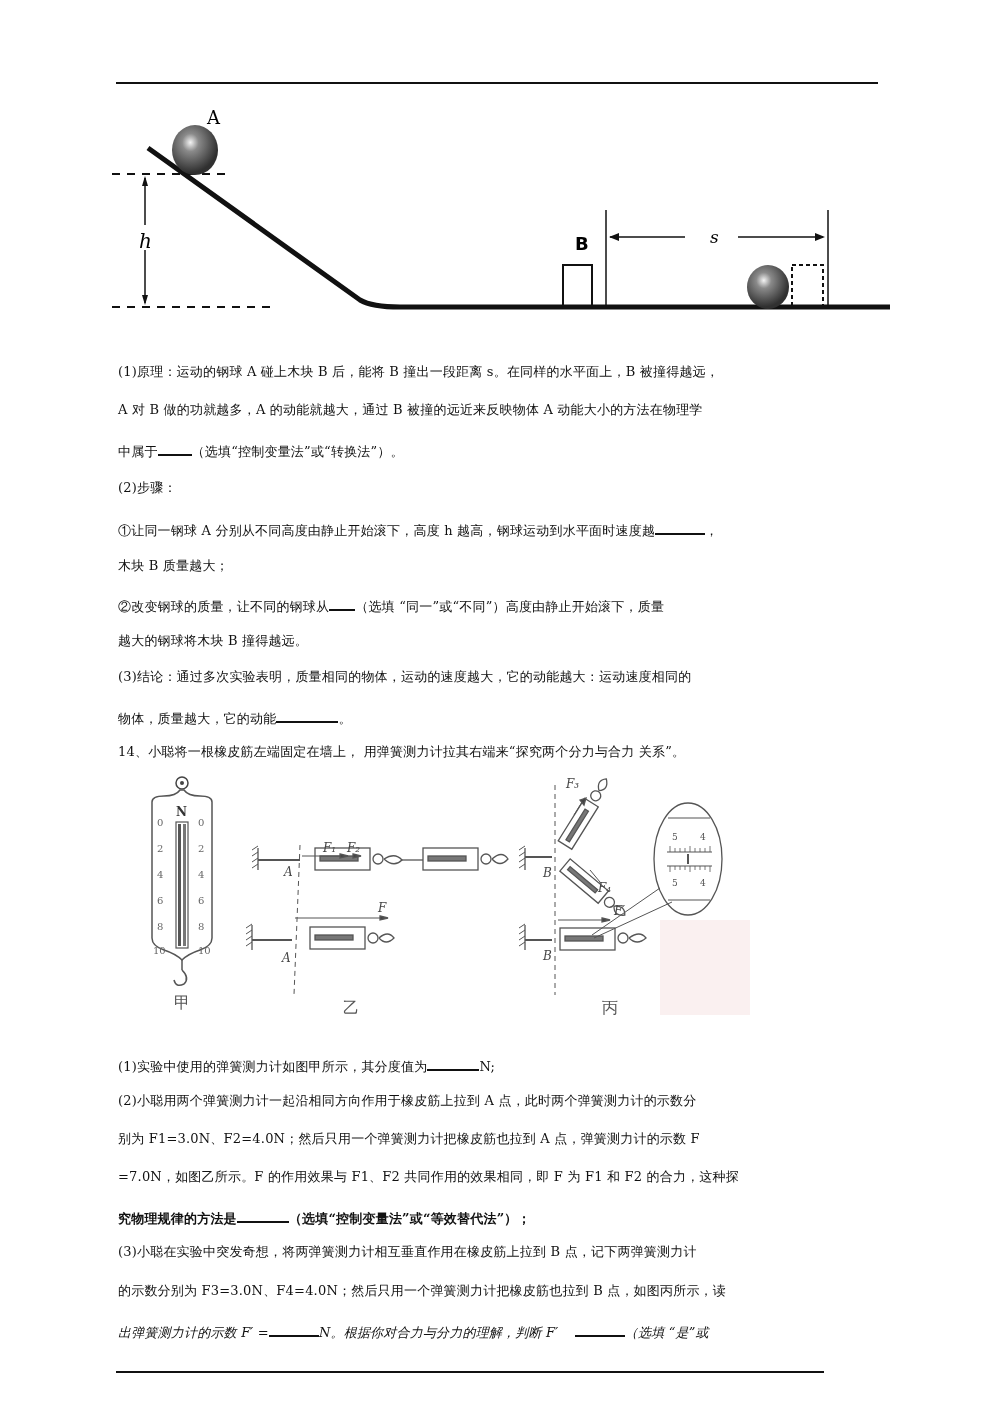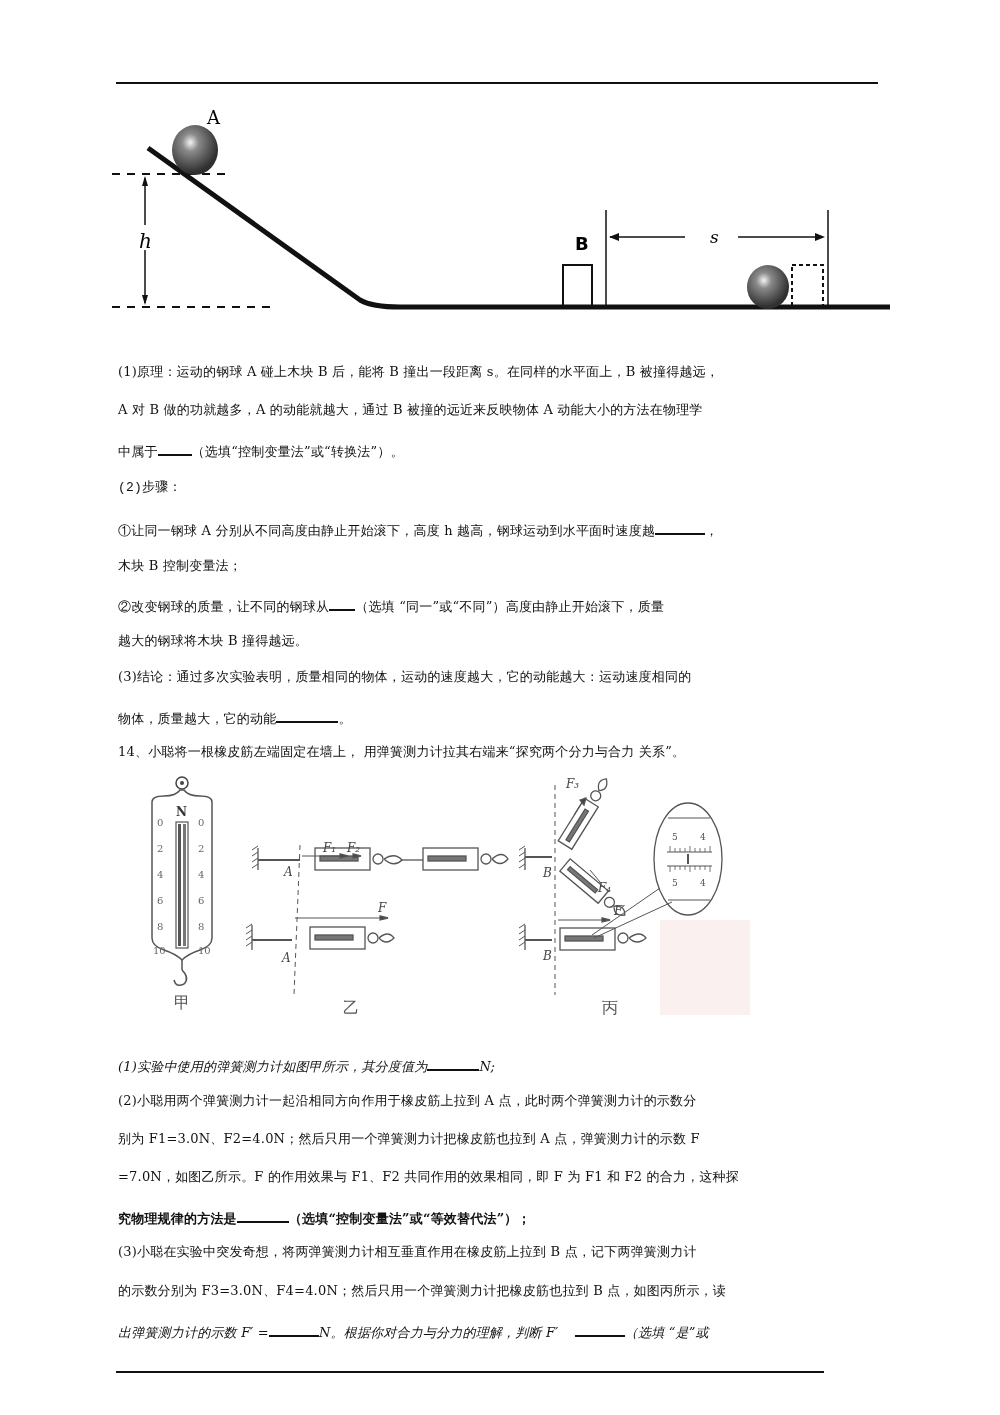--- a/index.html
+++ b/index.html
@@ -51,25 +51,25 @@
 
   <ellipse cx="658" cy="187" rx="21" ry="22" fill="url(#ballg)"></ellipse>
   <rect x="682" y="165" width="31" height="42" fill="none" stroke="#111" stroke-width="2" stroke-dasharray="4,3"></rect>
 </svg>
 
 <div class="line" style="top:362px;">(1)原理：运动的钢球 A 碰上木块 B 后，能将 B 撞出一段距离 s。在同样的水平面上，B 被撞得越远，</div>
 <div class="line" style="top:400px;text-align:right;">A 对 B 做的功就越多，A 的动能就越大，通过 B 被撞的远近来反映物体 A 动能大小的方法在物理学</div>
 <div class="line" style="top:438px;">
   <span>中属于</span><span class="blank" style="width:34px;"></span><span>（选填“控制变量法”或“转换法”）。</span>
 </div>
-<div class="line" style="top:478px;font-family:Liberation Mono, monospace;">(2)步骤：</div>
+<div class="line" style="top:478px;">(2)步骤：</div>
 <div class="line" style="top:517px;">
   <span>①让同一钢球 A 分别从不同高度由静止开始滚下，高度 h 越高，钢球运动到水平面时速度越</span><span class="blank" style="width:50px;"></span><span>，</span>
 </div>
-<div class="line" style="top:556px;">木块 B 控制变量法；</div>
+<div class="line" style="top:556px;">木块 B 质量越大；</div>
 <div class="line" style="top:593px;">
   <span>②改变钢球的质量，让不同的钢球从</span><span class="blank" style="width:26px;"></span><span>（选填 “同一”或“不同”）高度由静止开始滚下，质量</span>
 </div>
 <div class="line" style="top:631px;">越大的钢球将木块 B 撞得越远。</div>
 <div class="line" style="top:667px;">(3)结论：通过多次实验表明，质量相同的物体，运动的速度越大，它的动能越大：运动速度相同的</div>
 <div class="line" style="top:705px;">
   <span>物体，质量越大，它的动能</span><span class="blank" style="width:62px;"></span><span>。</span>
 </div>
 
 <div class="line" style="top:742px;">14、小聪将一根橡皮筋左端固定在墙上， 用弹簧测力计拉其右端来“探究两个分力与合力 关系”。</div>
@@ -238,21 +238,21 @@
   <g font-size="9" fill="#555" font-family="DejaVu Serif, serif">
     <text x="532" y="70">5</text>
     <text x="560" y="70">4</text>
     <text x="532" y="116">5</text>
     <text x="560" y="116">4</text>
   </g>
   <rect x="520" y="150" width="90" height="95" fill="#f7e6e6" opacity="0.6"></rect>
   <text x="462" y="243" font-size="16" fill="#555">丙</text>
 </svg>
 
-<div class="line" style="top:1053px;font-style:italic;">
+<div class="line" style="top:1053px;">
   <span>(1)实验中使用的弹簧测力计如图甲所示，其分度值为</span><span class="blank" style="width:52px;"></span><span>N;</span>
 </div>
 <div class="line" style="top:1091px;">(2)小聪用两个弹簧测力计一起沿相同方向作用于橡皮筋上拉到 A 点，此时两个弹簧测力计的示数分</div>
 <div class="line" style="top:1129px;">别为 F1=3.0N、F2=4.0N；然后只用一个弹簧测力计把橡皮筋也拉到 A 点，弹簧测力计的示数 F</div>
 <div class="line" style="top:1167px;">=7.0N，如图乙所示。F 的作用效果与 F1、F2 共同作用的效果相同，即 F 为 F1 和 F2 的合力，这种探</div>
 <div class="line" style="top:1205px;font-weight:bold;">
   <span>究物理规律的方法是</span><span class="blank" style="width:52px;"></span><span>（选填“控制变量法”或“等效替代法”）；</span>
 </div>
 <div class="line" style="top:1242px;">(3)小聪在实验中突发奇想，将两弹簧测力计相互垂直作用在橡皮筋上拉到 B 点，记下两弹簧测力计</div>
 <div class="line" style="top:1281px;">的示数分别为 F3=3.0N、F4=4.0N；然后只用一个弹簧测力计把橡皮筋也拉到 B 点，如图丙所示，读</div>

